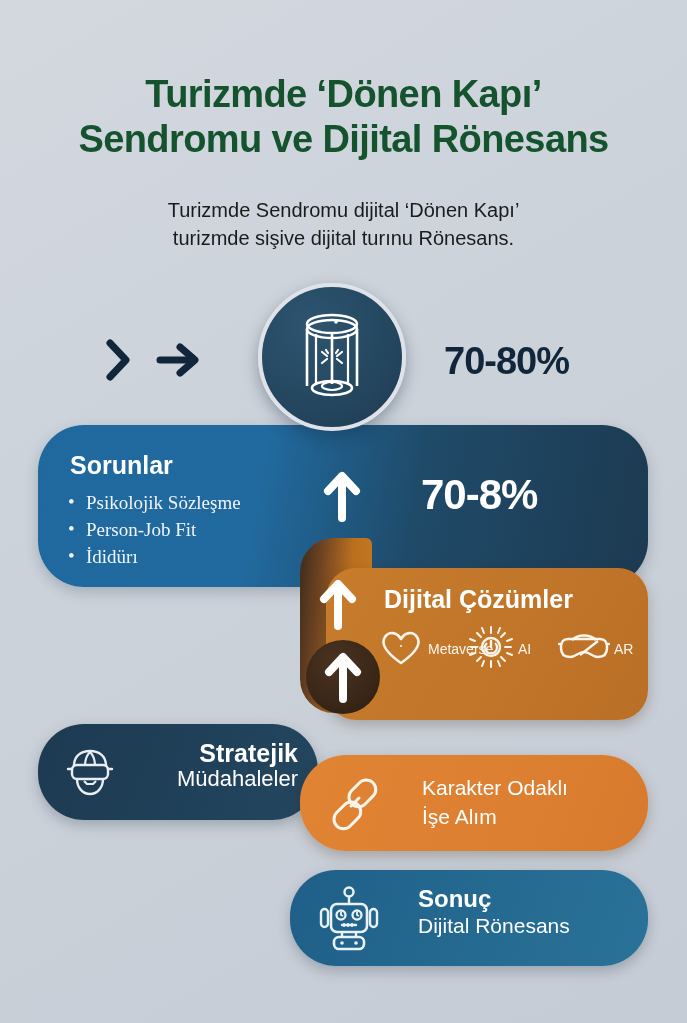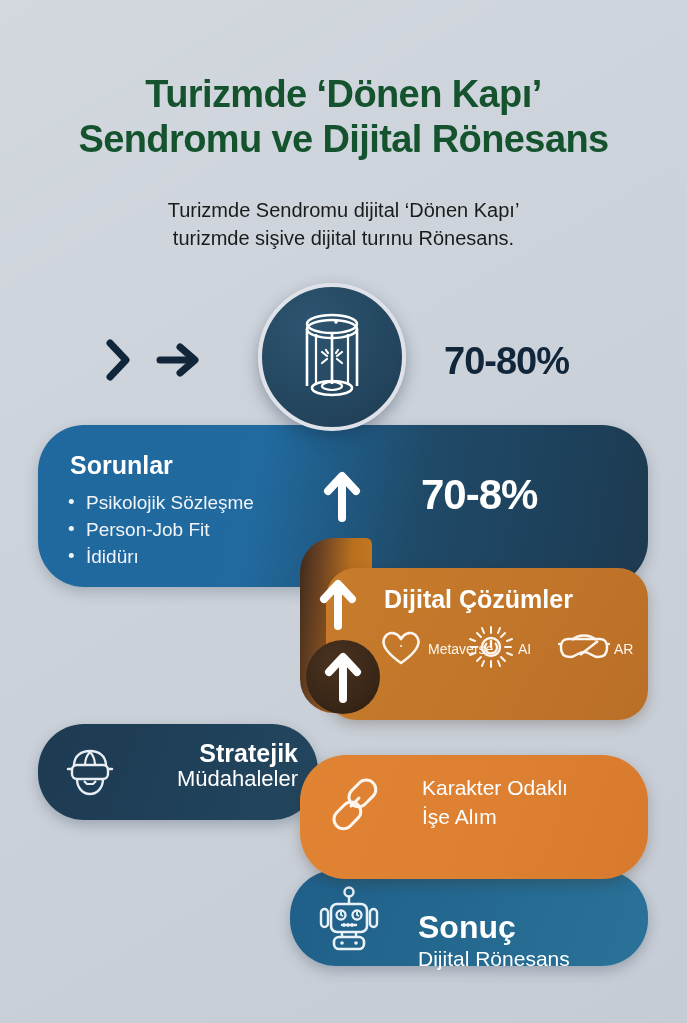--- a/index.html
+++ b/index.html
@@ -59,21 +59,21 @@
     z-index:4;
   }
   .p-sorunlar .h{
     position:absolute;left:32px;top:26px;
     font-size:25px;font-weight:700;color:#fff;
   }
   .bullets{
     position:absolute;left:30px;top:64px;
     color:#f2f5f8;font-size:19px;line-height:1.43;
   }
-  .bullets li{list-style:none;position:relative;padding-left:18px;}
+  .bullets li{list-style:none;position:relative;padding-left:18px;font-family:Liberation Serif, serif;}
   .bullets li:before{content:"•";position:absolute;left:0;top:-1px;}
   .bullets{margin:0;padding:0;}
   .pct-sorunlar{
     position:absolute;left:383px;top:38px;
     font-size:42px;font-weight:700;color:#fff;letter-spacing:-1px;margin-top:8px;
   }
 
   
   .ribbon{
     position:absolute;left:300px;top:538px;width:72px;height:175px;
@@ -119,40 +119,40 @@
   }
   .p-stratejik .txt{
     position:absolute;right:20px;top:16px;text-align:right;color:#fff;
   }
   .p-stratejik .t1{font-size:25px;font-weight:700;line-height:1.05;}
   .p-stratejik .t2{font-size:22px;font-weight:400;line-height:1.2;}
   .p-stratejik .ic{position:absolute;left:26px;top:24px;}
 
   
   .p-karakter{
-    left:300px;top:755px;width:348px;height:124px;
+    left:300px;top:755px;width:348px;height:96px;
     background:linear-gradient(110deg,#e08434 0%,#dd8031 55%,#d87a2d 100%);
     box-shadow:0 5px 13px rgba(60,35,10,.25);
     border-radius:46px;
     z-index:6;
   }
   .p-karakter .ic{position:absolute;left:24px;top:20px;}
   .p-karakter .txt{position:absolute;left:122px;top:19px;color:#fff;font-size:21px;line-height:1.38;}
 
   
   .p-sonuc{
     left:290px;top:870px;width:358px;height:96px;
     background:linear-gradient(110deg,#1f5f89 0%,#24688f 45%,#2a7299 100%);
     box-shadow:0 5px 13px rgba(20,40,60,.25);
     border-radius:46px;
     z-index:4;
   }
   .p-sonuc .ic{position:absolute;left:28px;top:16px;}
   .p-sonuc .txt{position:absolute;left:128px;top:16px;color:#fff;}
-  .p-sonuc .t1{font-size:32px;font-weight:700;line-height:1.1;margin-top:24px;}
+  .p-sonuc .t1{font-size:24px;font-weight:700;line-height:1.1;}
   .p-sonuc .t2{font-size:21px;font-weight:400;line-height:1.3;}
 </style>
 </head>
 <body>
 
 <div class="stage">
 
   <div class="title">
     <span>Turizmde ‘Dönen Kapı’</span>
     <span class="l2">Sendromu ve Dijital Rönesans</span>

